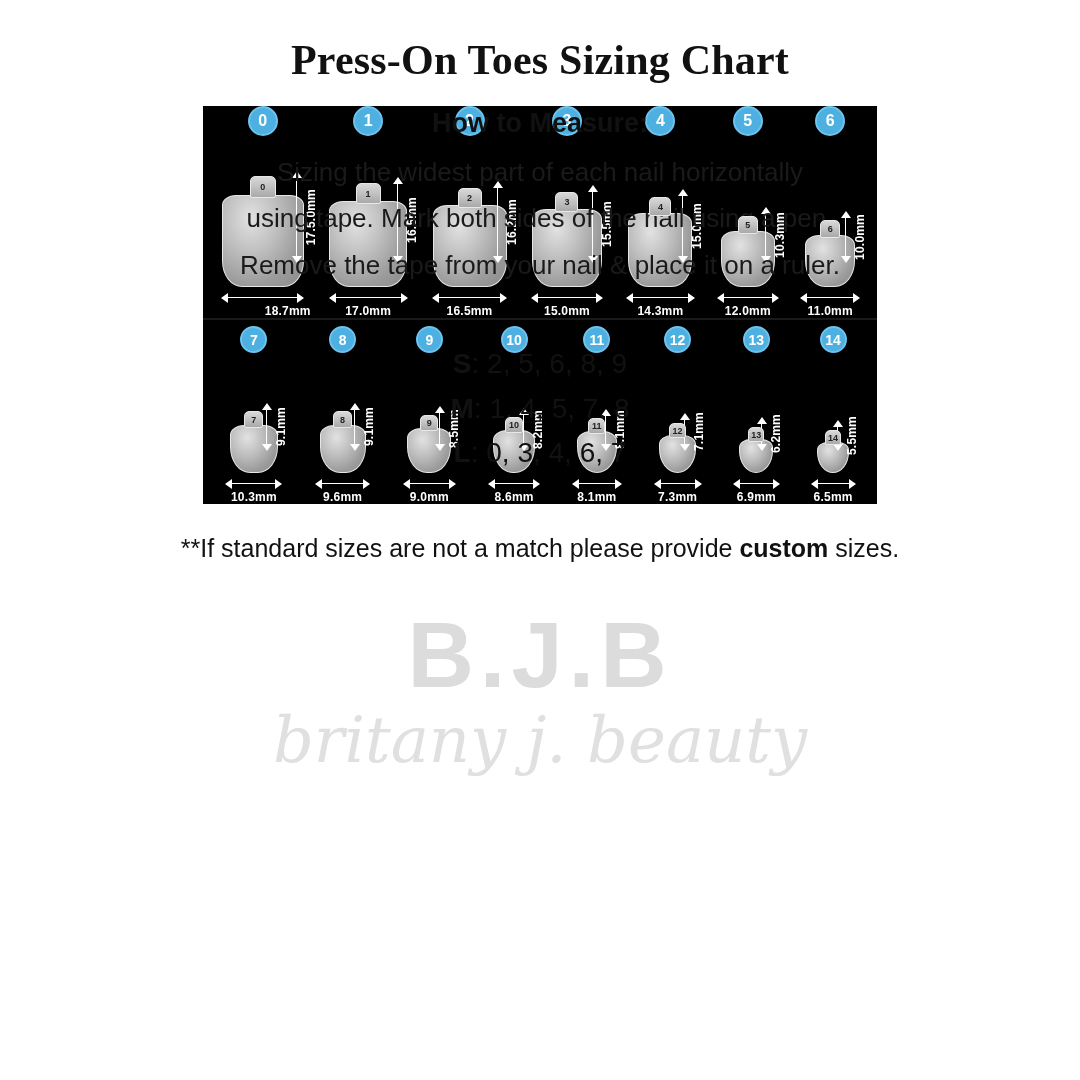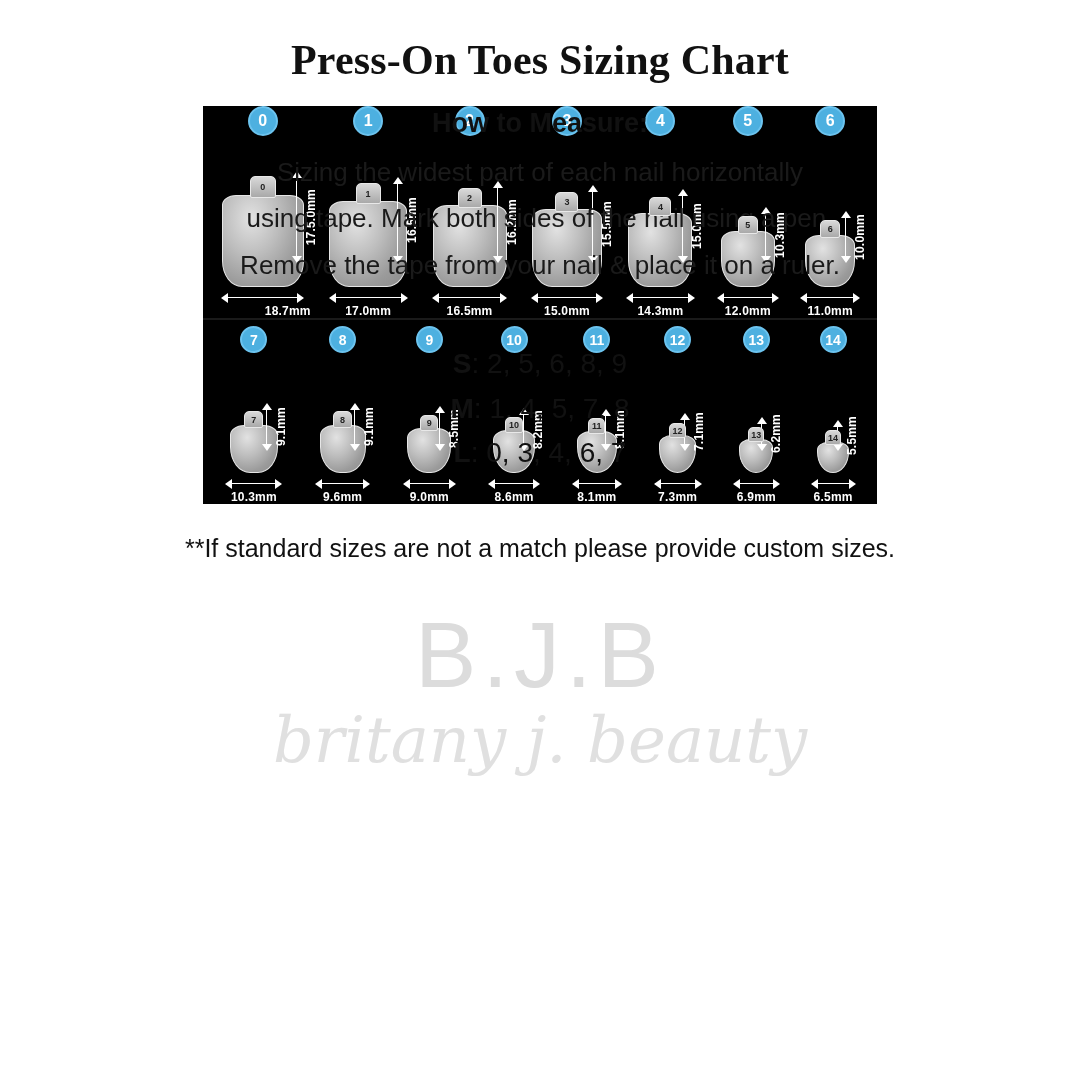--- a/index.html
+++ b/index.html
@@ -179,21 +179,21 @@
     position: absolute;
     left: 0; right: 0;
     top: 612px;
     text-align: center;
     pointer-events: none;
     color: #dcdcdc;
     z-index: 0;
   }
   .wm-initials {
     font-family: "Liberation Sans", sans-serif;
-    font-weight: normal;
+    font-weight: bold;
     font-size: 92px;
     letter-spacing: 6px;
     line-height: 0.95;
   }
   .wm-script {
     font-family: "DejaVu Serif", serif;
     font-style: italic;
     font-size: 64px;
     line-height: 1.1;
     margin-top: 6px;
@@ -229,21 +229,21 @@
     color: #111;
   }
   .sizes b { font-weight: bold; }
   .footnotes {
     margin-top: 52px;
     font-family: "Liberation Sans", sans-serif;
     font-size: 25px;
     line-height: 1.6;
     color: #111;
   }
-  .footnotes b { font-weight: normal; }
+  .footnotes b { font-weight: bold; }
 </style>
 </head>
 <body>
 
 <div class="page">
 
   <h1 class="title">Press-On Toes Sizing Chart</h1>
 
   <div class="chart-panel">
 

